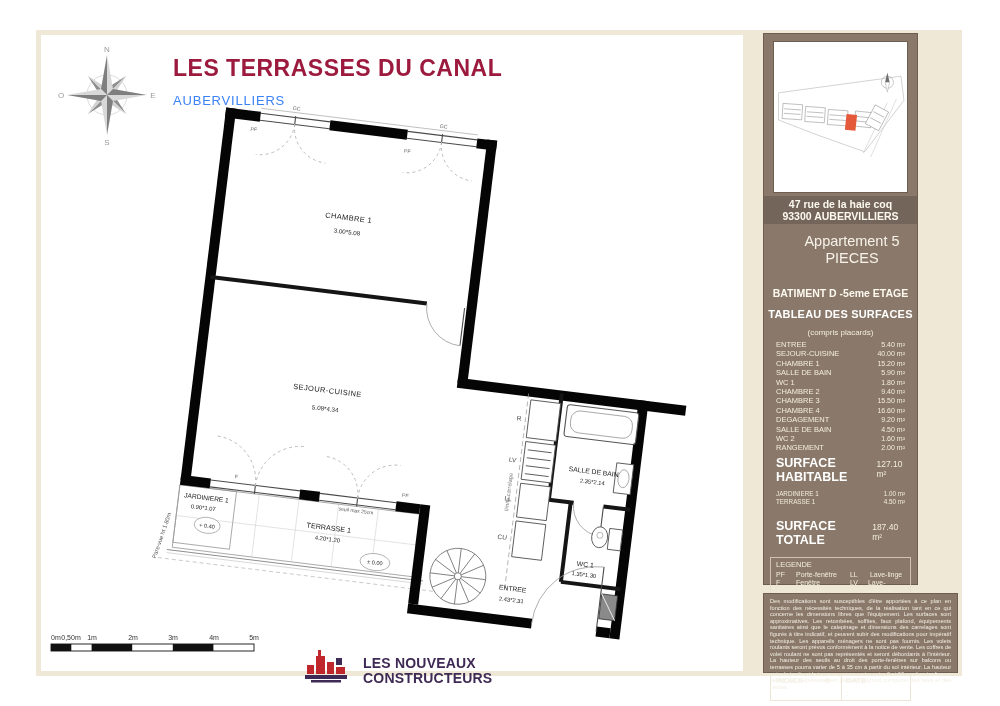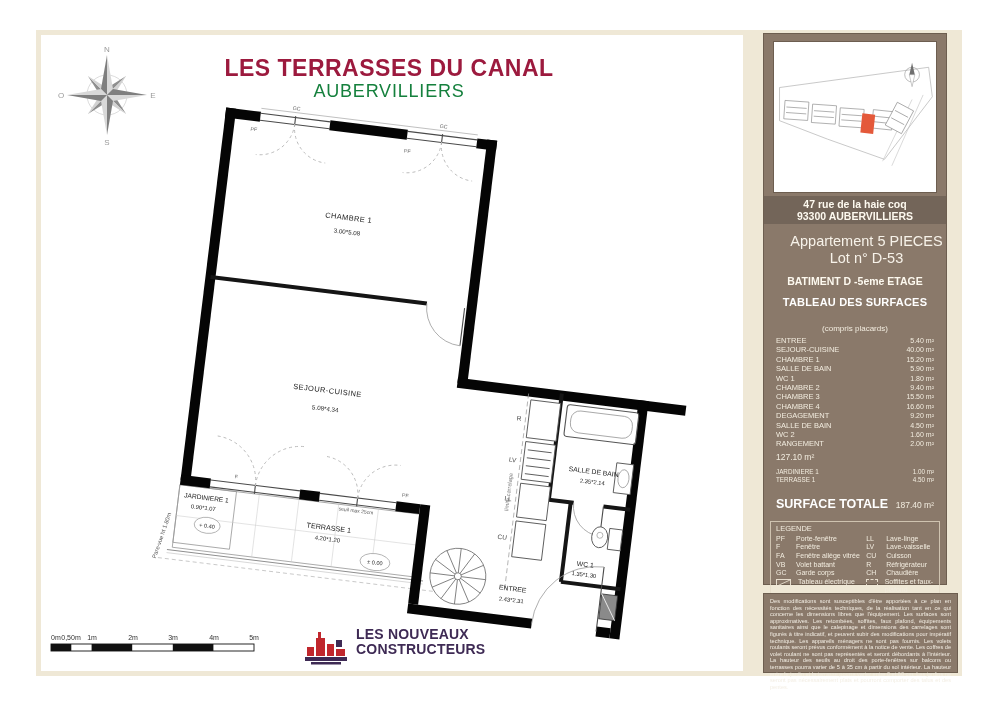--- a/index.html
+++ b/index.html
@@ -2,39 +2,39 @@
 <html><head>
 <meta charset="utf-8">
 <style>
   html,body{margin:0;padding:0;background:#ffffff;}
   body{font-family:"Liberation Sans",sans-serif;}
   .stage{position:relative;width:1000px;height:706px;background:#ffffff;overflow:hidden;}
   .page{position:absolute;left:36px;top:30px;width:926px;height:646px;background:#efe8d6;}
   .canvas{position:absolute;left:5px;top:5px;width:702px;height:636px;background:#ffffff;}
 
   
-  .title-block{position:absolute;left:120px;top:20px;width:456px;text-align:center;}
+  .title-block{position:absolute;left:132px;top:20px;width:456px;}
   .title-main{font-size:23px;font-weight:bold;color:#9c1a3e;letter-spacing:.5px;line-height:26px;}
-  .title-sub{font-size:18px;color:#15803d;letter-spacing:.8px;line-height:18px;margin-top:1px;}
+  .title-sub{font-size:13px;color:#3b82f6;letter-spacing:.8px;line-height:18px;margin-top:11px;}
 
   .compass{position:absolute;left:14px;top:8px;width:104px;height:104px;}
   .plan{position:absolute;left:82px;top:64px;width:565px;height:552px;}
   .scalebar{position:absolute;left:8px;top:596px;width:224px;height:30px;}
-  .logo{position:absolute;left:262px;top:592px;display:flex;align-items:flex-start;gap:7px;}
+  .logo{position:absolute;left:262px;top:610px;display:flex;align-items:flex-end;gap:14px;}
   .logo-text{color:#3e2a54;font-weight:bold;font-size:14px;line-height:14.5px;letter-spacing:.2px;}
 
   
-  .sidebar{position:absolute;left:727px;top:3px;width:184px;height:552px;background:#8a796a;border:1px solid #6d5e50;box-sizing:border-box;color:#f2ecdf;}
+  .sidebar{position:absolute;left:727px;top:3px;width:155px;height:552px;background:#8a796a;border:1px solid #6d5e50;box-sizing:border-box;color:#f2ecdf;}
   .map-box{margin:7px 9px 0 9px;height:150px;background:#ffffff;border:1px solid #6d5e50;}
   .map-box svg{display:block;width:100%;height:100%;}
   .address{margin-top:3px;text-align:center;font-weight:bold;font-size:10.5px;line-height:12px;color:#fdf9ef;background:rgba(0,0,0,.16);padding:2px 0;}
   .apt{margin-top:9px;text-align:center;font-size:14.5px;line-height:17px;color:#f7f2e9;margin-left:23px;}
-  .batiment{margin-top:8px;text-align:center;font-weight:bold;font-size:10.5px;color:#fdf9ef;}
+  .batiment{margin-top:20px;text-align:center;font-weight:bold;font-size:10.5px;color:#fdf9ef;}
   .surf-title{margin-top:9px;text-align:center;font-weight:bold;font-size:11px;color:#ffffff;letter-spacing:.2px;}
-  .surf-note{text-align:center;font-size:8px;margin-top:16px;}
+  .surf-note{text-align:center;font-size:8px;margin-top:8px;}
   .rows{margin:3px 12px 0 12px;}
   .srow{display:flex;justify-content:space-between;font-size:7.5px;line-height:9.4px;color:#f2ecdf;}
   .srow .v{font-size:7px;}
   .big-row{display:flex;justify-content:space-between;align-items:baseline;margin:3px 12px 0 12px;}
   .big-row .l{font-weight:bold;font-size:12.5px;color:#ffffff;}
   .big-row .v{font-size:8.5px;}
   .annex{margin:6px 12px 0 12px;}
   .arow{display:flex;justify-content:space-between;font-size:6.3px;line-height:8px;}
   .tot{margin-top:13px;margin-left:12px;}
 
@@ -380,21 +380,20 @@
         </svg>
       </div>
 
       <div class="address">
         <div>47 rue de la haie coq</div>
         <div>93300 AUBERVILLIERS</div>
       </div>
 
       <div class="apt">
         <div>Appartement 5 PIECES</div>
-        <div>Lot n° D-53</div>
       </div>
       <div class="batiment">BATIMENT D -5eme ETAGE</div>
 
       <div class="surf-title">TABLEAU DES SURFACES</div>
       <div class="surf-note">(compris placards)</div>
 
       <div class="rows">
         <div class="srow">
             <span>ENTREE</span>
             <span class="v">5.40 m²</span>
@@ -439,20 +438,21 @@
             <span>WC 2</span>
             <span class="v">1.60 m²</span>
           </div>
         <div class="srow">
             <span>RANGEMENT</span>
             <span class="v">2.00 m²</span>
           </div>
       </div>
 
       <div class="big-row">
+        <span class="l">SURFACE HABITABLE</span>
         <span class="v">127.10 m²</span>
       </div>
 
       <div class="annex">
         <div class="arow">
             <span>JARDINIERE 1</span>
             <span>1.00 m²</span>
           </div>
         <div class="arow">
             <span>TERRASSE 1</span>

